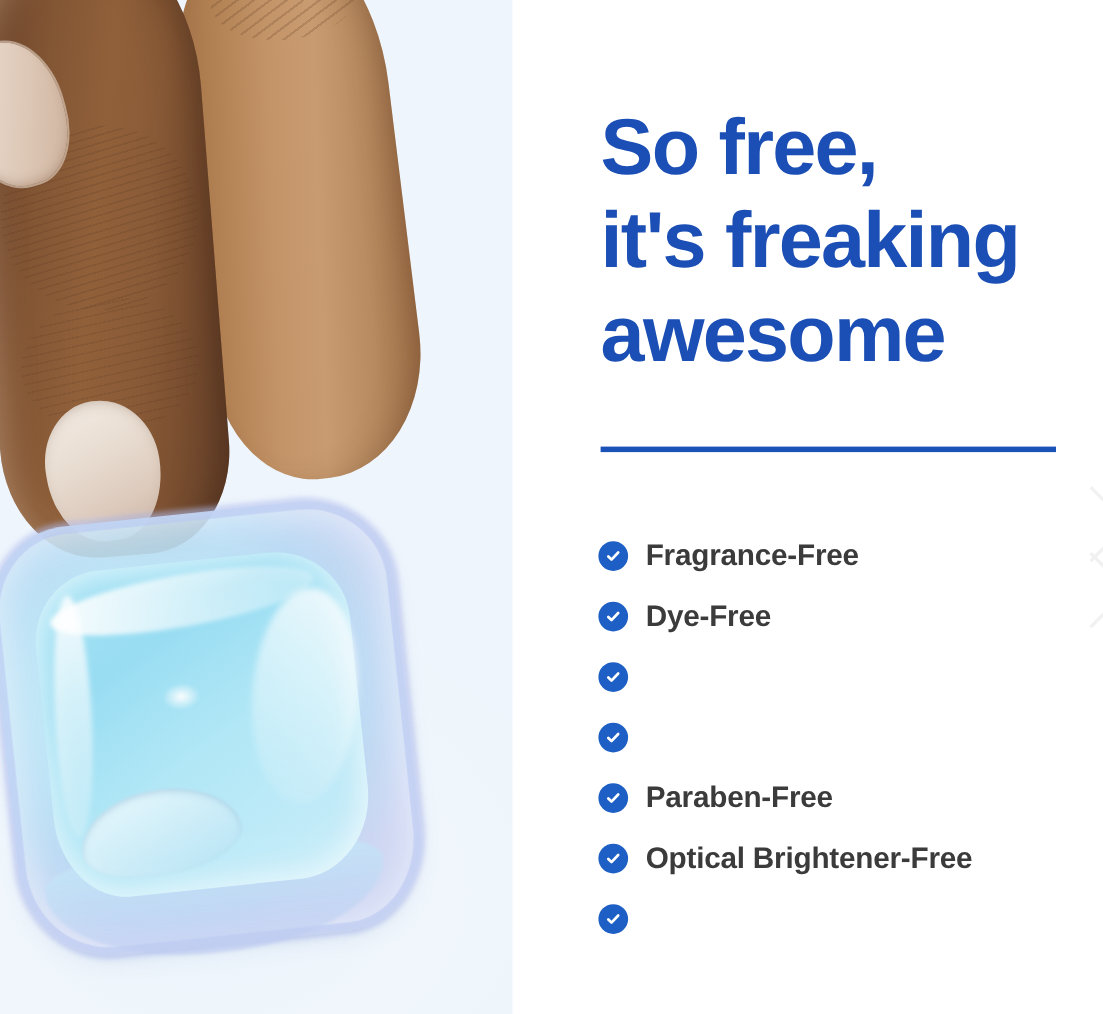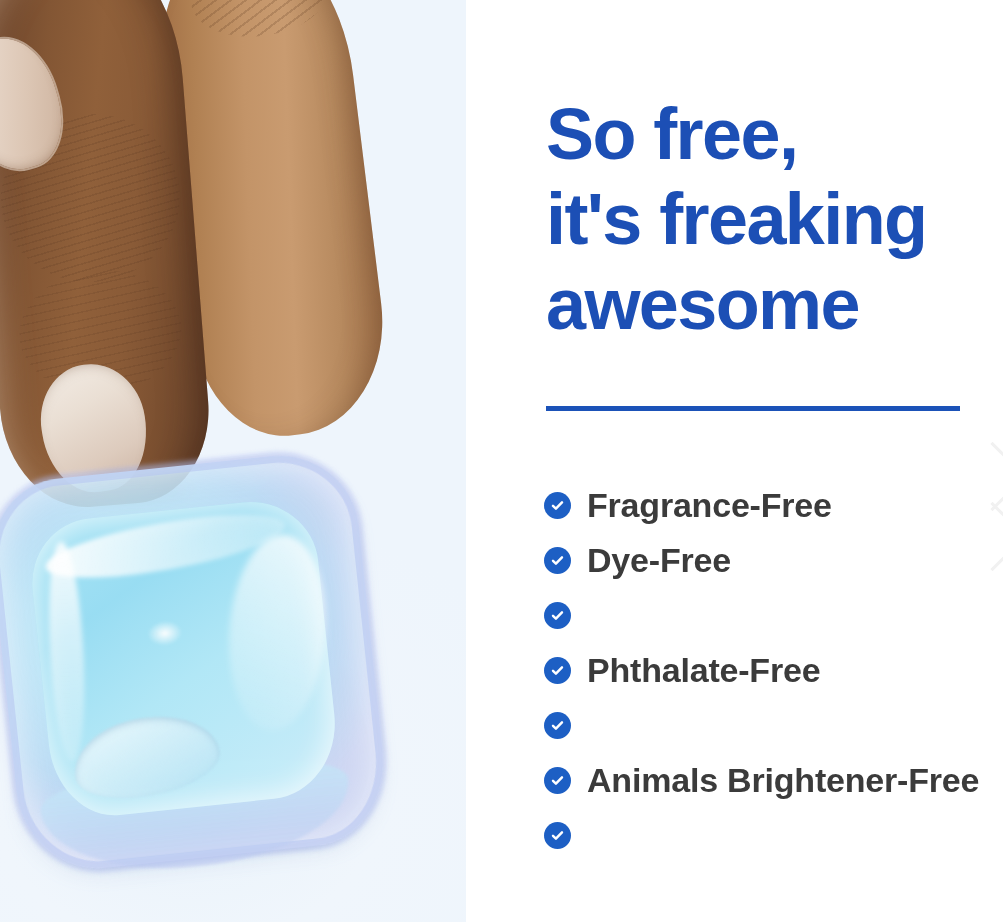--- a/index.html
+++ b/index.html
@@ -347,21 +347,21 @@
     background: #1d5fc4;
     display: flex;
     align-items: center;
     justify-content: center;
     margin-right: 16px;
   }
   .check-badge svg { display: block; }
   .benefit-label {
     color: #3b3b3b;
     font-family: "Liberation Sans", sans-serif;
-    font-size: 34px;
+    font-size: 27px;
     font-weight: 700;
     letter-spacing: -.2px;
     white-space: nowrap;
   }
 
   
   .edge-mark {
     position: absolute;
     right: -14px;
     width: 46px;
@@ -433,36 +433,36 @@
             <path d="M3.2 8.4 L6.3 11.4 L12.8 4.6" fill="none" stroke="#ffffff" stroke-width="2.6" stroke-linecap="round" stroke-linejoin="round"></path>
           </svg>
         </span>
       </li>
       <li class="benefit">
         <span class="check-badge">
           <svg width="15" height="15" viewBox="0 0 16 16" aria-hidden="true">
             <path d="M3.2 8.4 L6.3 11.4 L12.8 4.6" fill="none" stroke="#ffffff" stroke-width="2.6" stroke-linecap="round" stroke-linejoin="round"></path>
           </svg>
         </span>
-        <span class="benefit-label">Phthalate-Free</span>
-      </li>
-      <li class="benefit">
-        <span class="check-badge">
-          <svg width="15" height="15" viewBox="0 0 16 16" aria-hidden="true">
-            <path d="M3.2 8.4 L6.3 11.4 L12.8 4.6" fill="none" stroke="#ffffff" stroke-width="2.6" stroke-linecap="round" stroke-linejoin="round"></path>
-          </svg>
-        </span>
-      </li>
-      <li class="benefit">
-        <span class="check-badge">
-          <svg width="15" height="15" viewBox="0 0 16 16" aria-hidden="true">
-            <path d="M3.2 8.4 L6.3 11.4 L12.8 4.6" fill="none" stroke="#ffffff" stroke-width="2.6" stroke-linecap="round" stroke-linejoin="round"></path>
-          </svg>
-        </span>
-        <span class="benefit-label">Animals Brightener-Free</span>
+      </li>
+      <li class="benefit">
+        <span class="check-badge">
+          <svg width="15" height="15" viewBox="0 0 16 16" aria-hidden="true">
+            <path d="M3.2 8.4 L6.3 11.4 L12.8 4.6" fill="none" stroke="#ffffff" stroke-width="2.6" stroke-linecap="round" stroke-linejoin="round"></path>
+          </svg>
+        </span>
+        <span class="benefit-label">Paraben-Free</span>
+      </li>
+      <li class="benefit">
+        <span class="check-badge">
+          <svg width="15" height="15" viewBox="0 0 16 16" aria-hidden="true">
+            <path d="M3.2 8.4 L6.3 11.4 L12.8 4.6" fill="none" stroke="#ffffff" stroke-width="2.6" stroke-linecap="round" stroke-linejoin="round"></path>
+          </svg>
+        </span>
+        <span class="benefit-label">Optical Brightener-Free</span>
       </li>
       <li class="benefit">
         <span class="check-badge">
           <svg width="15" height="15" viewBox="0 0 16 16" aria-hidden="true">
             <path d="M3.2 8.4 L6.3 11.4 L12.8 4.6" fill="none" stroke="#ffffff" stroke-width="2.6" stroke-linecap="round" stroke-linejoin="round"></path>
           </svg>
         </span>
       </li>
     </ul>
 

